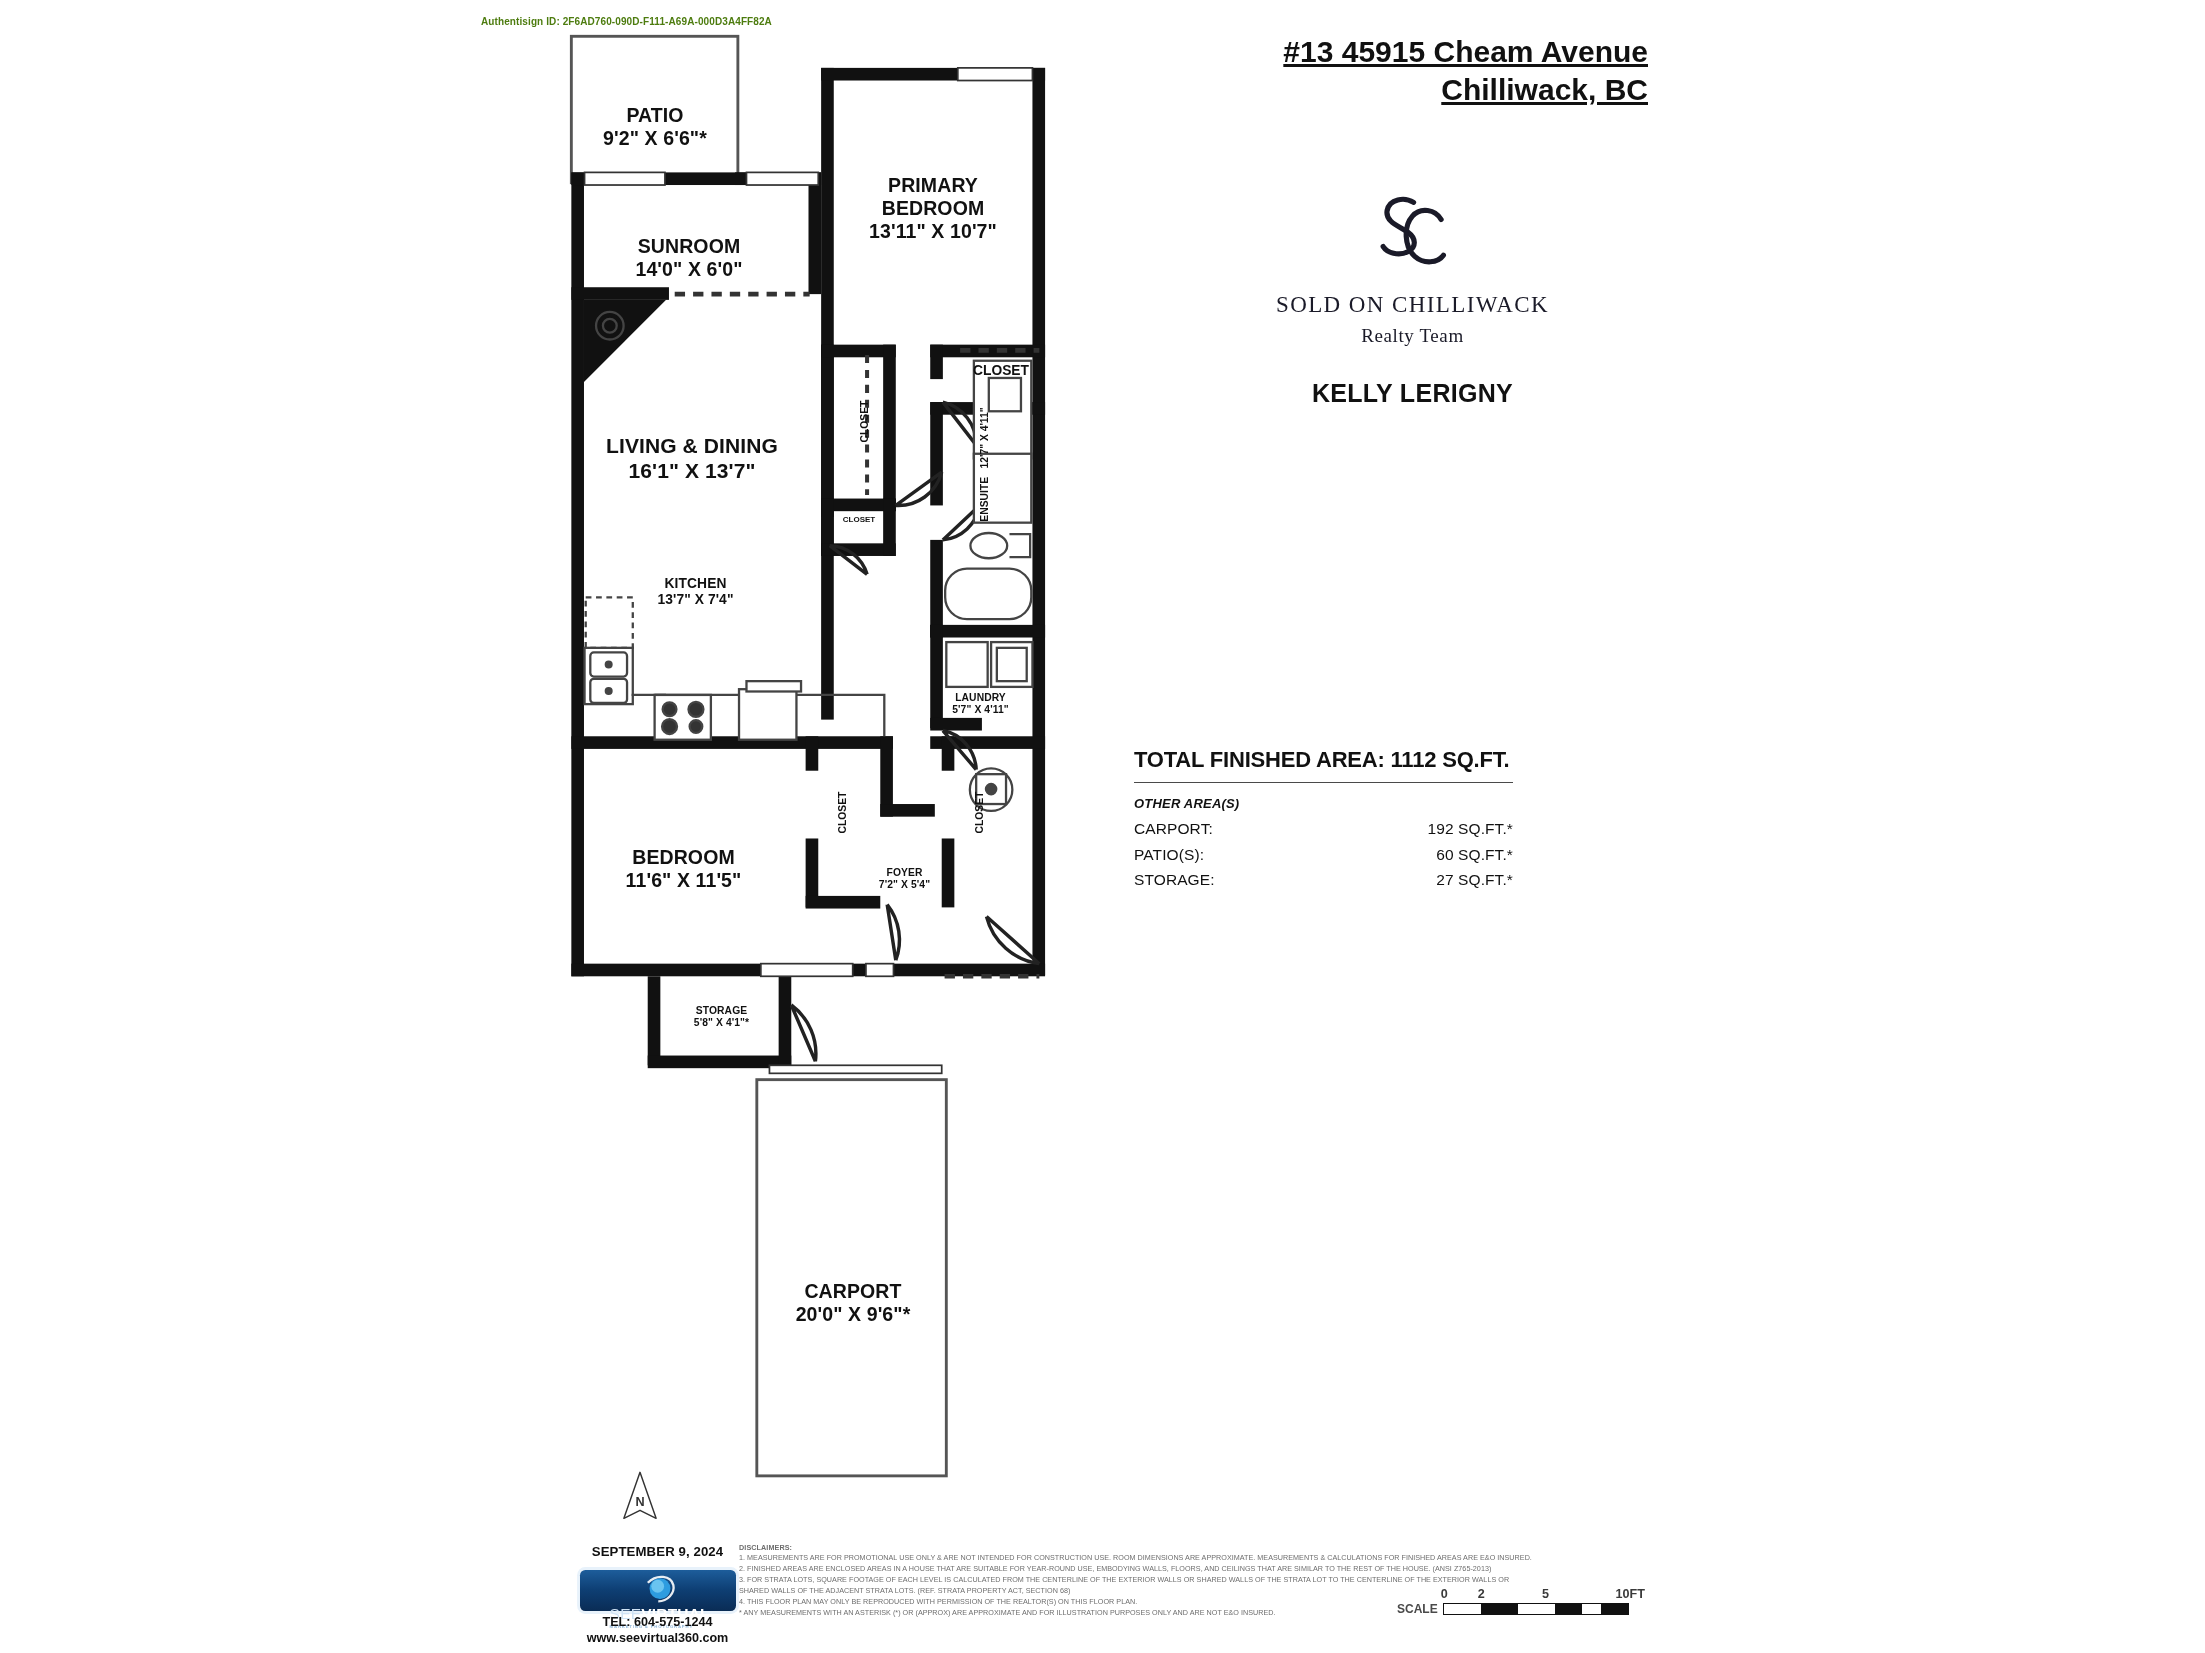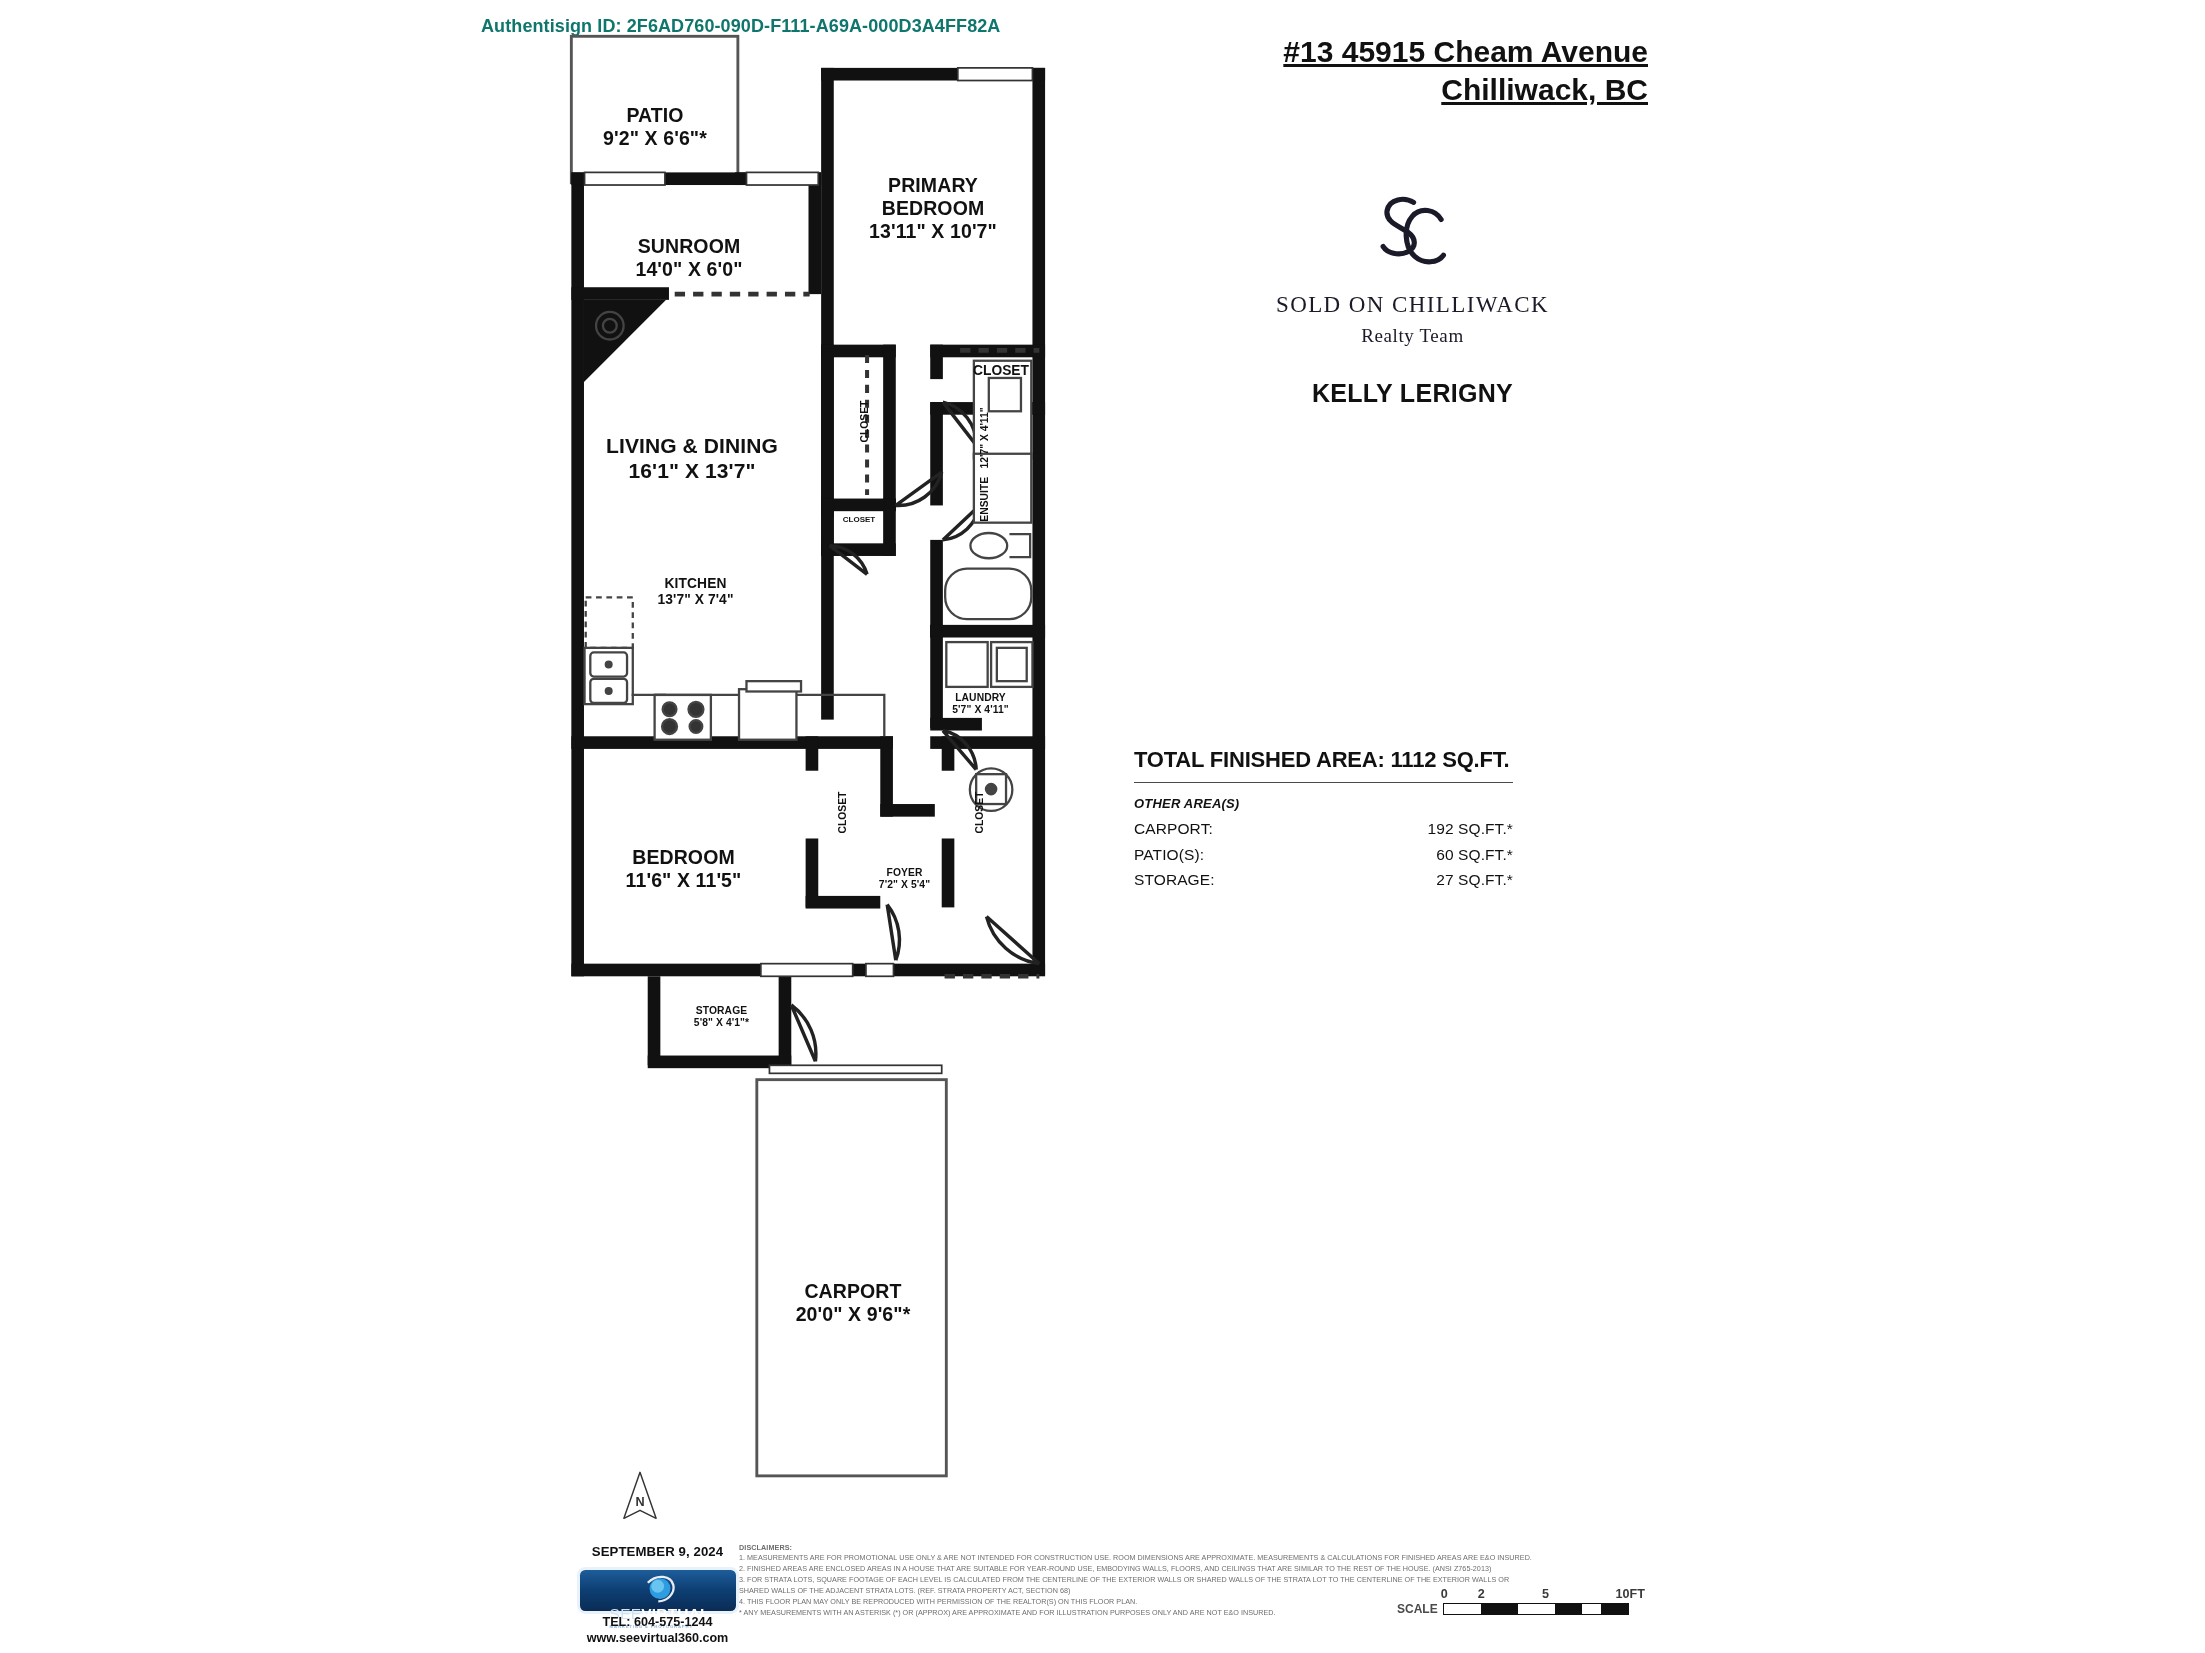--- a/index.html
+++ b/index.html
@@ -4,21 +4,21 @@
 <title>Floor Plan</title>
 <style>
   html,body{margin:0;padding:0;background:#ffffff;}
   body{
     width:2205px;height:1654px;position:relative;overflow:hidden;
     font-family:"Liberation Sans", sans-serif;color:#111;
   }
   .abs{position:absolute;}
   
   #authentisign{
-    left:481px;top:16px;font-size:18px;font-weight:700;color:#0f766e;
+    left:481px;top:16px;font-size:10px;font-weight:700;color:#4d7c0f;
     letter-spacing:0.1px;white-space:nowrap;
   }
   
   #title-block{left:1217px;top:33px;width:431px;text-align:right;}
   #title-block .ln{font-size:30px;font-weight:700;line-height:1.28;white-space:nowrap;color:#111;text-decoration:underline;}
   
   #brand{left:1183px;top:190px;width:459px;text-align:center;}
   #brand .logo{height:92px;display:flex;align-items:center;justify-content:center;}
   #brand .brandname{
     font-size:23px;letter-spacing:1.4px;color:#1a1a28;margin-top:10.3px;

